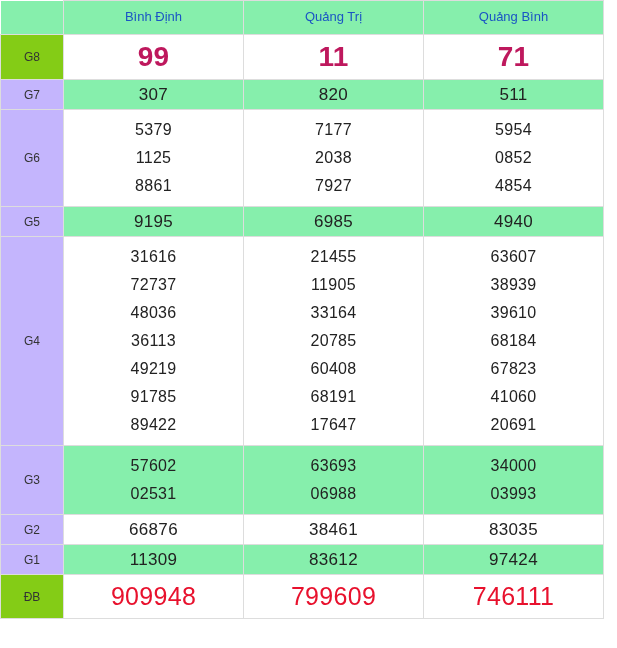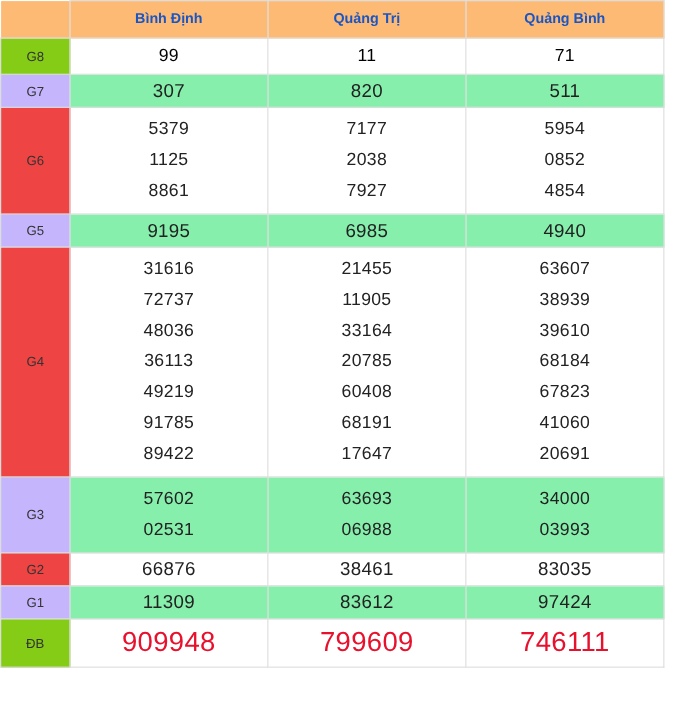--- a/index.html
+++ b/index.html
@@ -24,46 +24,46 @@
   table.lottery col.c-prov  { width: 180px; }
 
   table.lottery th, table.lottery td {
     border: 1px solid #dddddd;
     text-align: center;
     vertical-align: middle;
   }
   thead th {
     height: 26px;
     font-size: 13px;
-    font-weight: bold;
+    font-weight: normal;
     color: #1a55c4;
-    background: #fdba74;
+    background: #86efac;
     padding: 2px 0 5px 0;
   }
   thead th.corner {
     border-left: none;
     border-top: none;
   }
   th.rowlabel {
     font-size: 12px;
     font-weight: normal;
     color: #333333;
-    background: #ef4444;
+    background: #c4b5fd;
   }
   td.num {
     font-size: 17px;
     color: #222222;
     line-height: 1;
     padding: 6px 0;
     letter-spacing: 0.3px;
   }
   tr.row-g8 td.num {
-    font-size: 16px;
-    font-weight: normal;
-    color: #000000;
+    font-size: 28px;
+    font-weight: bold;
+    color: #be185d;
     padding: 8px 0;
   }
   tr.row-db td.num {
     font-size: 25px;
     font-weight: normal;
     color: #e8112d;
     padding: 9px 0;
   }
   tr.row-g8 th.rowlabel,
   tr.row-db th.rowlabel { background: #84cc16; }

